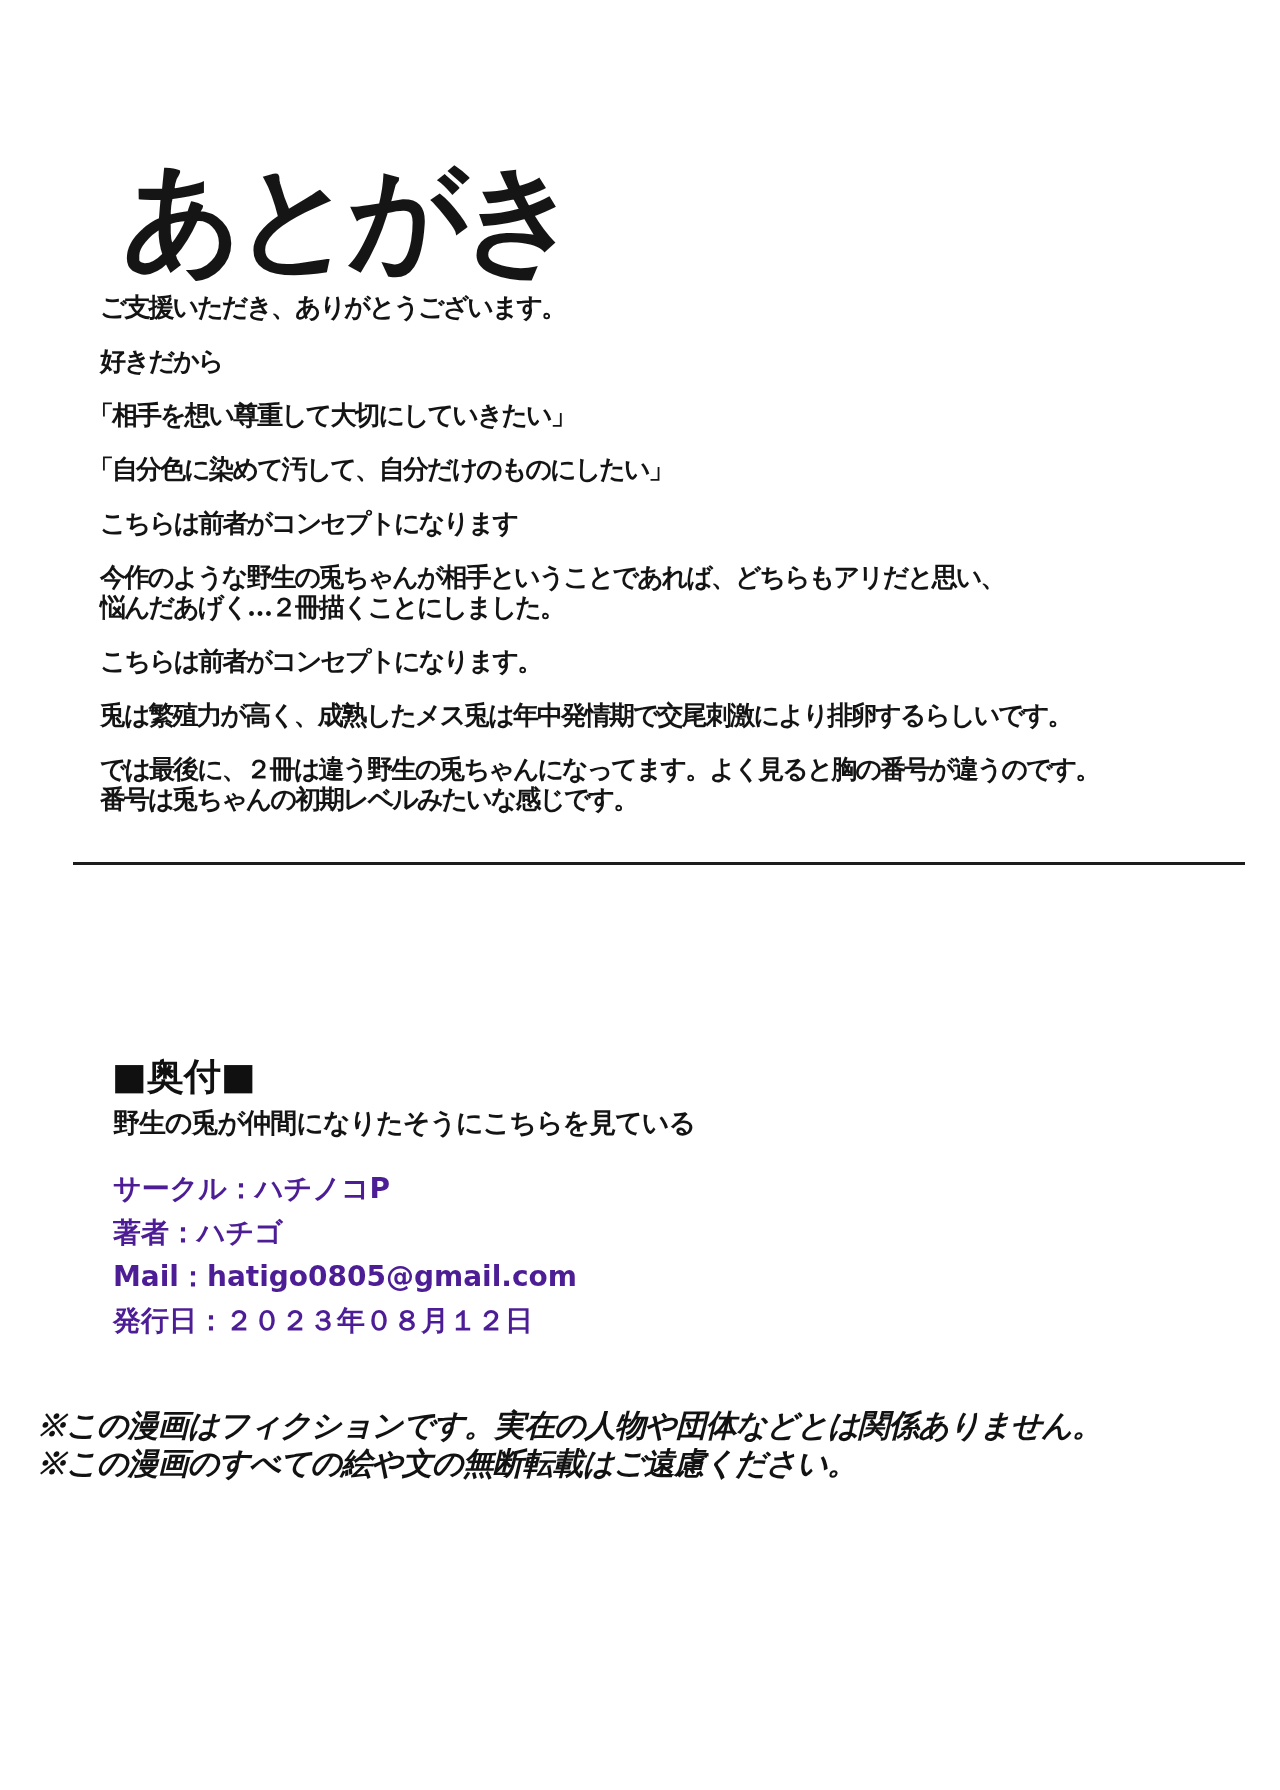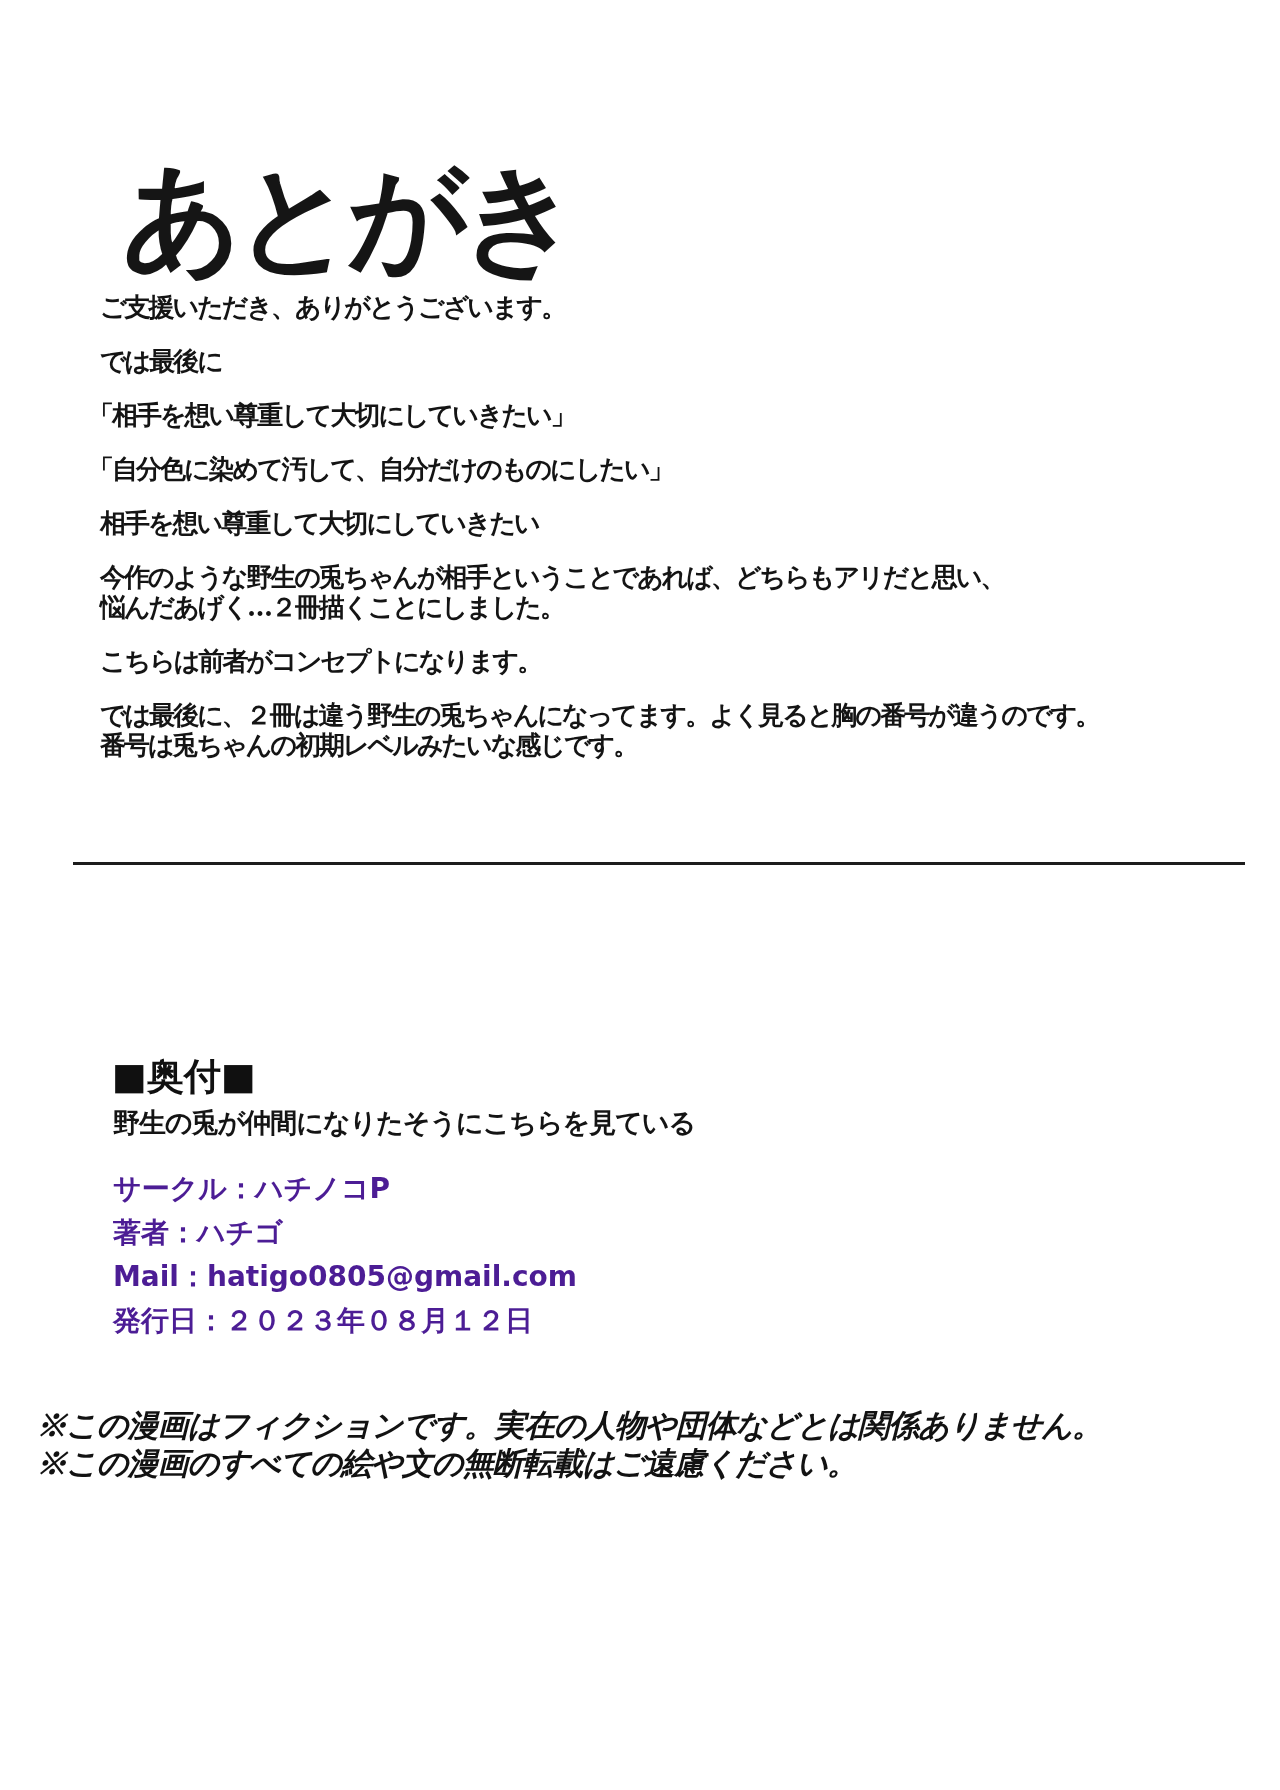--- a/index.html
+++ b/index.html
@@ -119,27 +119,28 @@
 </style>
 </head>
 <body>
 
 <div class="page">
 
   <h1 class="title">あとがき</h1>
 
   <div class="afterword">
     <p>ご支援いただき、ありがとうございます。</p>
-    <p>では最後に</p>
+    <p>好きだから</p>
     <p class="quote">「相手を想い尊重して大切にしていきたい」</p>
     <p class="quote">「自分色に染めて汚して、自分だけのものにしたい」</p>
-    <p>相手を想い尊重して大切にしていきたい</p>
+    <p>こちらは前者がコンセプトになります</p>
     <p>今作のような野生の兎ちゃんが相手ということであれば、どちらもアリだと思い、
 悩んだあげく…２冊描くことにしました。</p>
     <p>こちらは前者がコンセプトになります。</p>
+    <p>兎は繁殖力が高く、成熟したメス兎は年中発情期で交尾刺激により排卵するらしいです。</p>
     <p>では最後に、２冊は違う野生の兎ちゃんになってます。よく見ると胸の番号が違うのです。
 番号は兎ちゃんの初期レベルみたいな感じです。</p>
   </div>
 
   <hr class="divider">
 
   <h2 class="colophon-header">■奥付■</h2>
 
   <p class="book-title">野生の兎が仲間になりたそうにこちらを見ている</p>
 

